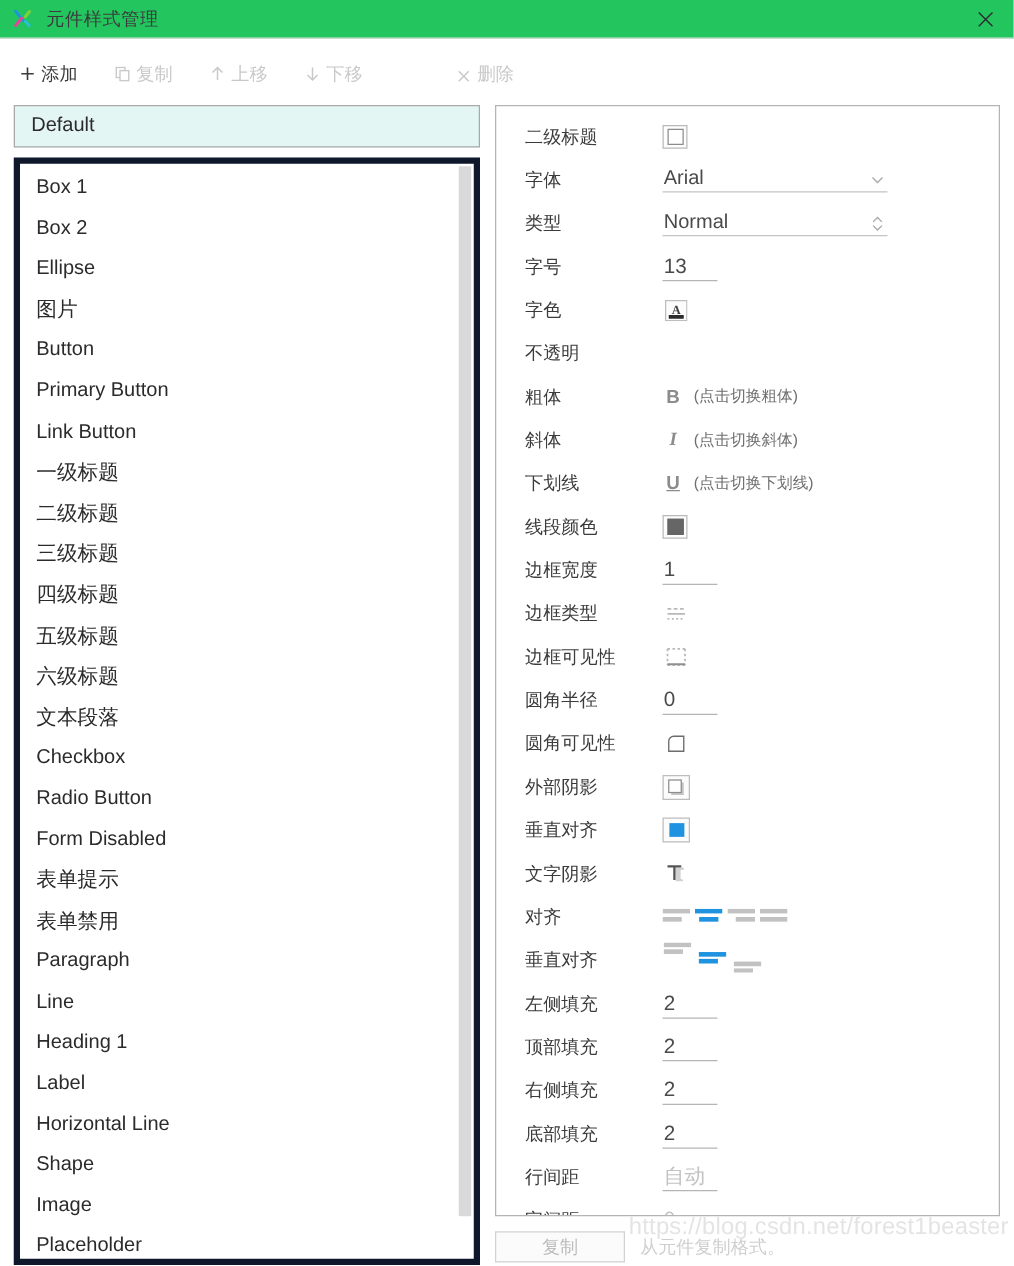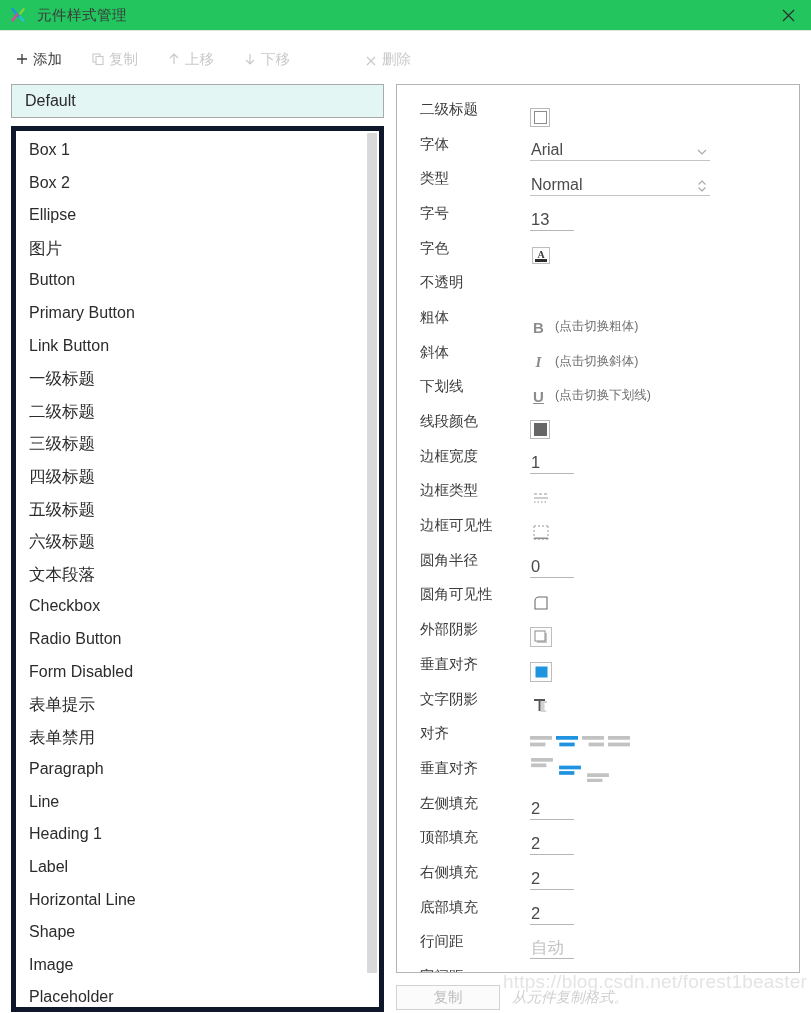--- a/index.html
+++ b/index.html
@@ -162,21 +162,21 @@
     width: 133px;
     padding-left: 23px;
     font-size: 14.5px;
     color: #3b3b3b;
     white-space: nowrap;
     flex: 0 0 auto;
   }
   .prop-ctl {
     flex: 1 1 auto;
     display: flex;
-    align-items: flex-end;
+    align-items: center;
     position: relative;
     height: 100%;
   }
 
   
   .swatch {
     width: 20px; height: 19px;
     border: 1px solid #b9b9b9;
     background: #fdfdfd;
     display: inline-flex;
@@ -277,21 +277,20 @@
     font-size: 14.5px;
     display: flex;
     align-items: center; justify-content: center;
     cursor: pointer;
   }
   #copy-desc {
     margin-left: 12px;
     font-size: 14.5px;
     color: #cfcfcf;
     white-space: nowrap;
-    font-style: italic;
   }
 
   
   #watermark {
     position: absolute;
     right: 4px; bottom: 20px;
     font-size: 19px;
     color: #e4e4e4;
     letter-spacing: .2px;
     white-space: nowrap;

